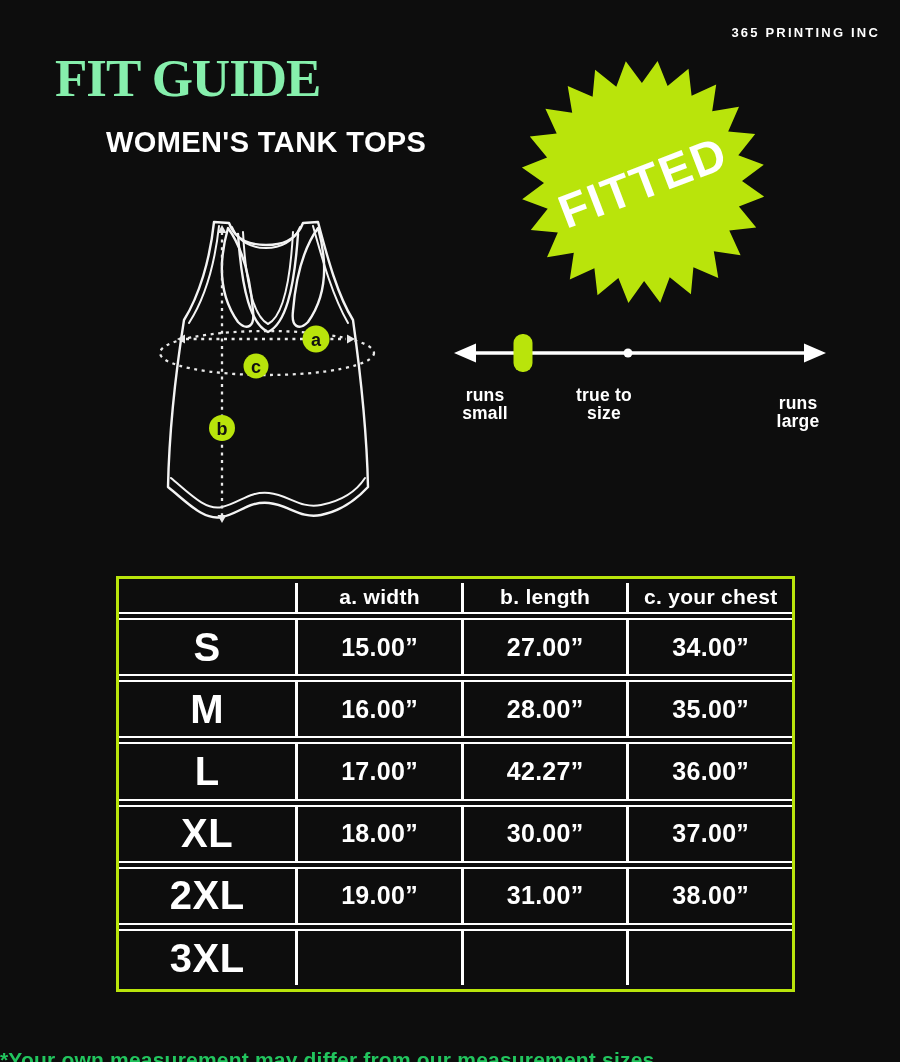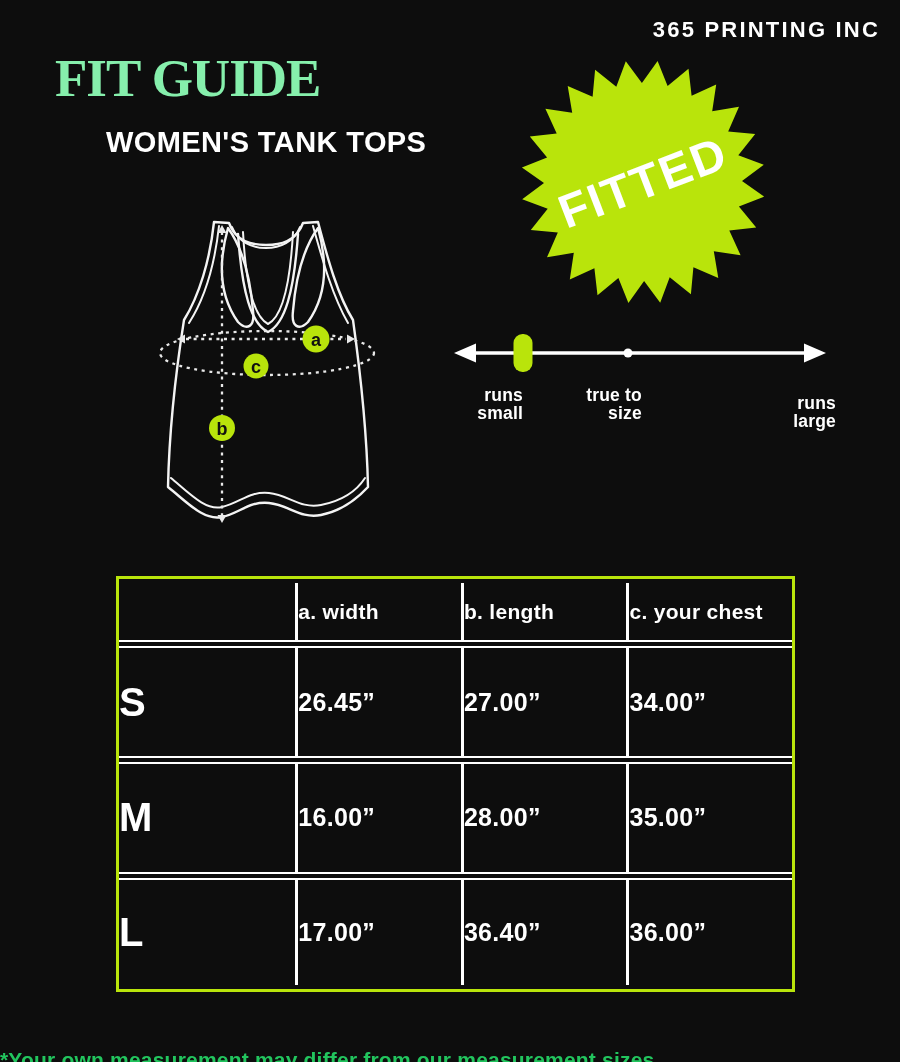--- a/index.html
+++ b/index.html
@@ -1,46 +1,46 @@
 <!DOCTYPE html>
 <html><head>
 <meta charset="utf-8">
 <style>
   html,body{margin:0;padding:0;background:#0d0d0d;}
   body{width:900px;height:1062px;position:relative;overflow:hidden;
        font-family:"Liberation Sans","DejaVu Sans",sans-serif;color:#fff;}
   .abs{position:absolute;}
 
-  .brand{top:17px;right:20px;font-size:22px;font-weight:bold;letter-spacing:2.2px;color:#fff;}
+  .brand{top:25px;right:20px;font-size:13px;font-weight:bold;letter-spacing:2.2px;color:#fff;}
 
   .title{left:55px;top:52px;font-size:53px;font-weight:bold;letter-spacing:-1px;
          color:#86efac;line-height:1;font-family:Liberation Serif, serif;}
   .subtitle{left:106px;top:126px;font-size:29px;font-weight:bold;letter-spacing:0.4px;color:#fff;text-align:center;}
 
   .badge-svg{left:505px;top:45px;}
   .badge-text{font-size:47px;font-weight:bold;letter-spacing:2px;fill:#fff;}
 
   .tank-svg{left:148px;top:202px;}
   .tank-line{fill:none;stroke:#f4f4f4;stroke-width:2.4;stroke-linecap:round;stroke-linejoin:round;}
   .tank-thin{fill:none;stroke:#f4f4f4;stroke-width:2;stroke-linecap:round;}
   .dash{fill:none;stroke:#e9e9e9;stroke-width:2.3;stroke-dasharray:3 4.6;}
   .ah{fill:#e9e9e9;}
   .pt-circle{fill:#b9e40b;}
   .pt-letter{font-size:18px;font-weight:bold;fill:#101010;text-anchor:middle;}
 
   .scale-svg{left:450px;top:326px;}
   .scale-label{top:387px;width:76px;font-size:17.5px;font-weight:bold;line-height:1.0;
-               text-align:right;color:#fff;letter-spacing:0.2px;}
+               text-align:center;color:#fff;letter-spacing:0.2px;}
   .lab-left{left:447px;}
   .lab-center{left:566px;}
   .lab-right{left:760px;margin-top:8px;}
 
   .chart-wrap{left:116px;top:576px;width:673px;height:410px;border:3px solid #b9e40b;}
   table.size-chart{width:100%;height:100%;border-collapse:separate;border-spacing:0 4px;table-layout:fixed;}
-  .size-chart td{vertical-align:middle;color:#fff;
+  .size-chart td{text-align:center;vertical-align:middle;color:#fff;
                  border-top:2px solid #fff;border-bottom:2px solid #fff;padding:0;}
   .size-chart tr:first-child td{border-top:none;}
   .size-chart tr:last-child td{border-bottom:none;}
   .size-chart td + td{border-left:3px solid #fff;}
   .size-chart .col-size{width:26.2%;}
   .size-chart .hdr{font-size:21px;font-weight:bold;letter-spacing:0.3px;}
   .size-chart .size{font-size:40px;font-weight:bold;letter-spacing:0.5px;}
   .size-chart .val{font-size:25px;font-weight:bold;letter-spacing:0.3px;}
 
   .footnote{top:1048px;left:0;width:900px;text-align:left;font-size:21px;
@@ -119,33 +119,51 @@
   <table class="size-chart">
     <tbody>
         <tr>
       <td class="hdr col-size"></td>
       <td class="hdr">a. width</td>
       <td class="hdr">b. length</td>
       <td class="hdr">c. your chest</td>
     </tr>
     <tr>
       <td class="size">S</td>
-      <td class="val">26.45”</td>
+      <td class="val">15.00”</td>
       <td class="val">27.00”</td>
       <td class="val">34.00”</td>
     </tr>
     <tr>
       <td class="size">M</td>
       <td class="val">16.00”</td>
       <td class="val">28.00”</td>
       <td class="val">35.00”</td>
     </tr>
     <tr>
       <td class="size">L</td>
       <td class="val">17.00”</td>
-      <td class="val">36.40”</td>
+      <td class="val">42.27”</td>
       <td class="val">36.00”</td>
+    </tr>
+    <tr>
+      <td class="size">XL</td>
+      <td class="val">18.00”</td>
+      <td class="val">30.00”</td>
+      <td class="val">37.00”</td>
+    </tr>
+    <tr>
+      <td class="size">2XL</td>
+      <td class="val">19.00”</td>
+      <td class="val">31.00”</td>
+      <td class="val">38.00”</td>
+    </tr>
+    <tr>
+      <td class="size">3XL</td>
+      <td class="val"></td>
+      <td class="val"></td>
+      <td class="val"></td>
     </tr>
   </tbody>
     </table>
 </div>
 
 <div class="abs footnote">*Your own measurement may differ from our measurement sizes.</div>
 
 </body></html>

